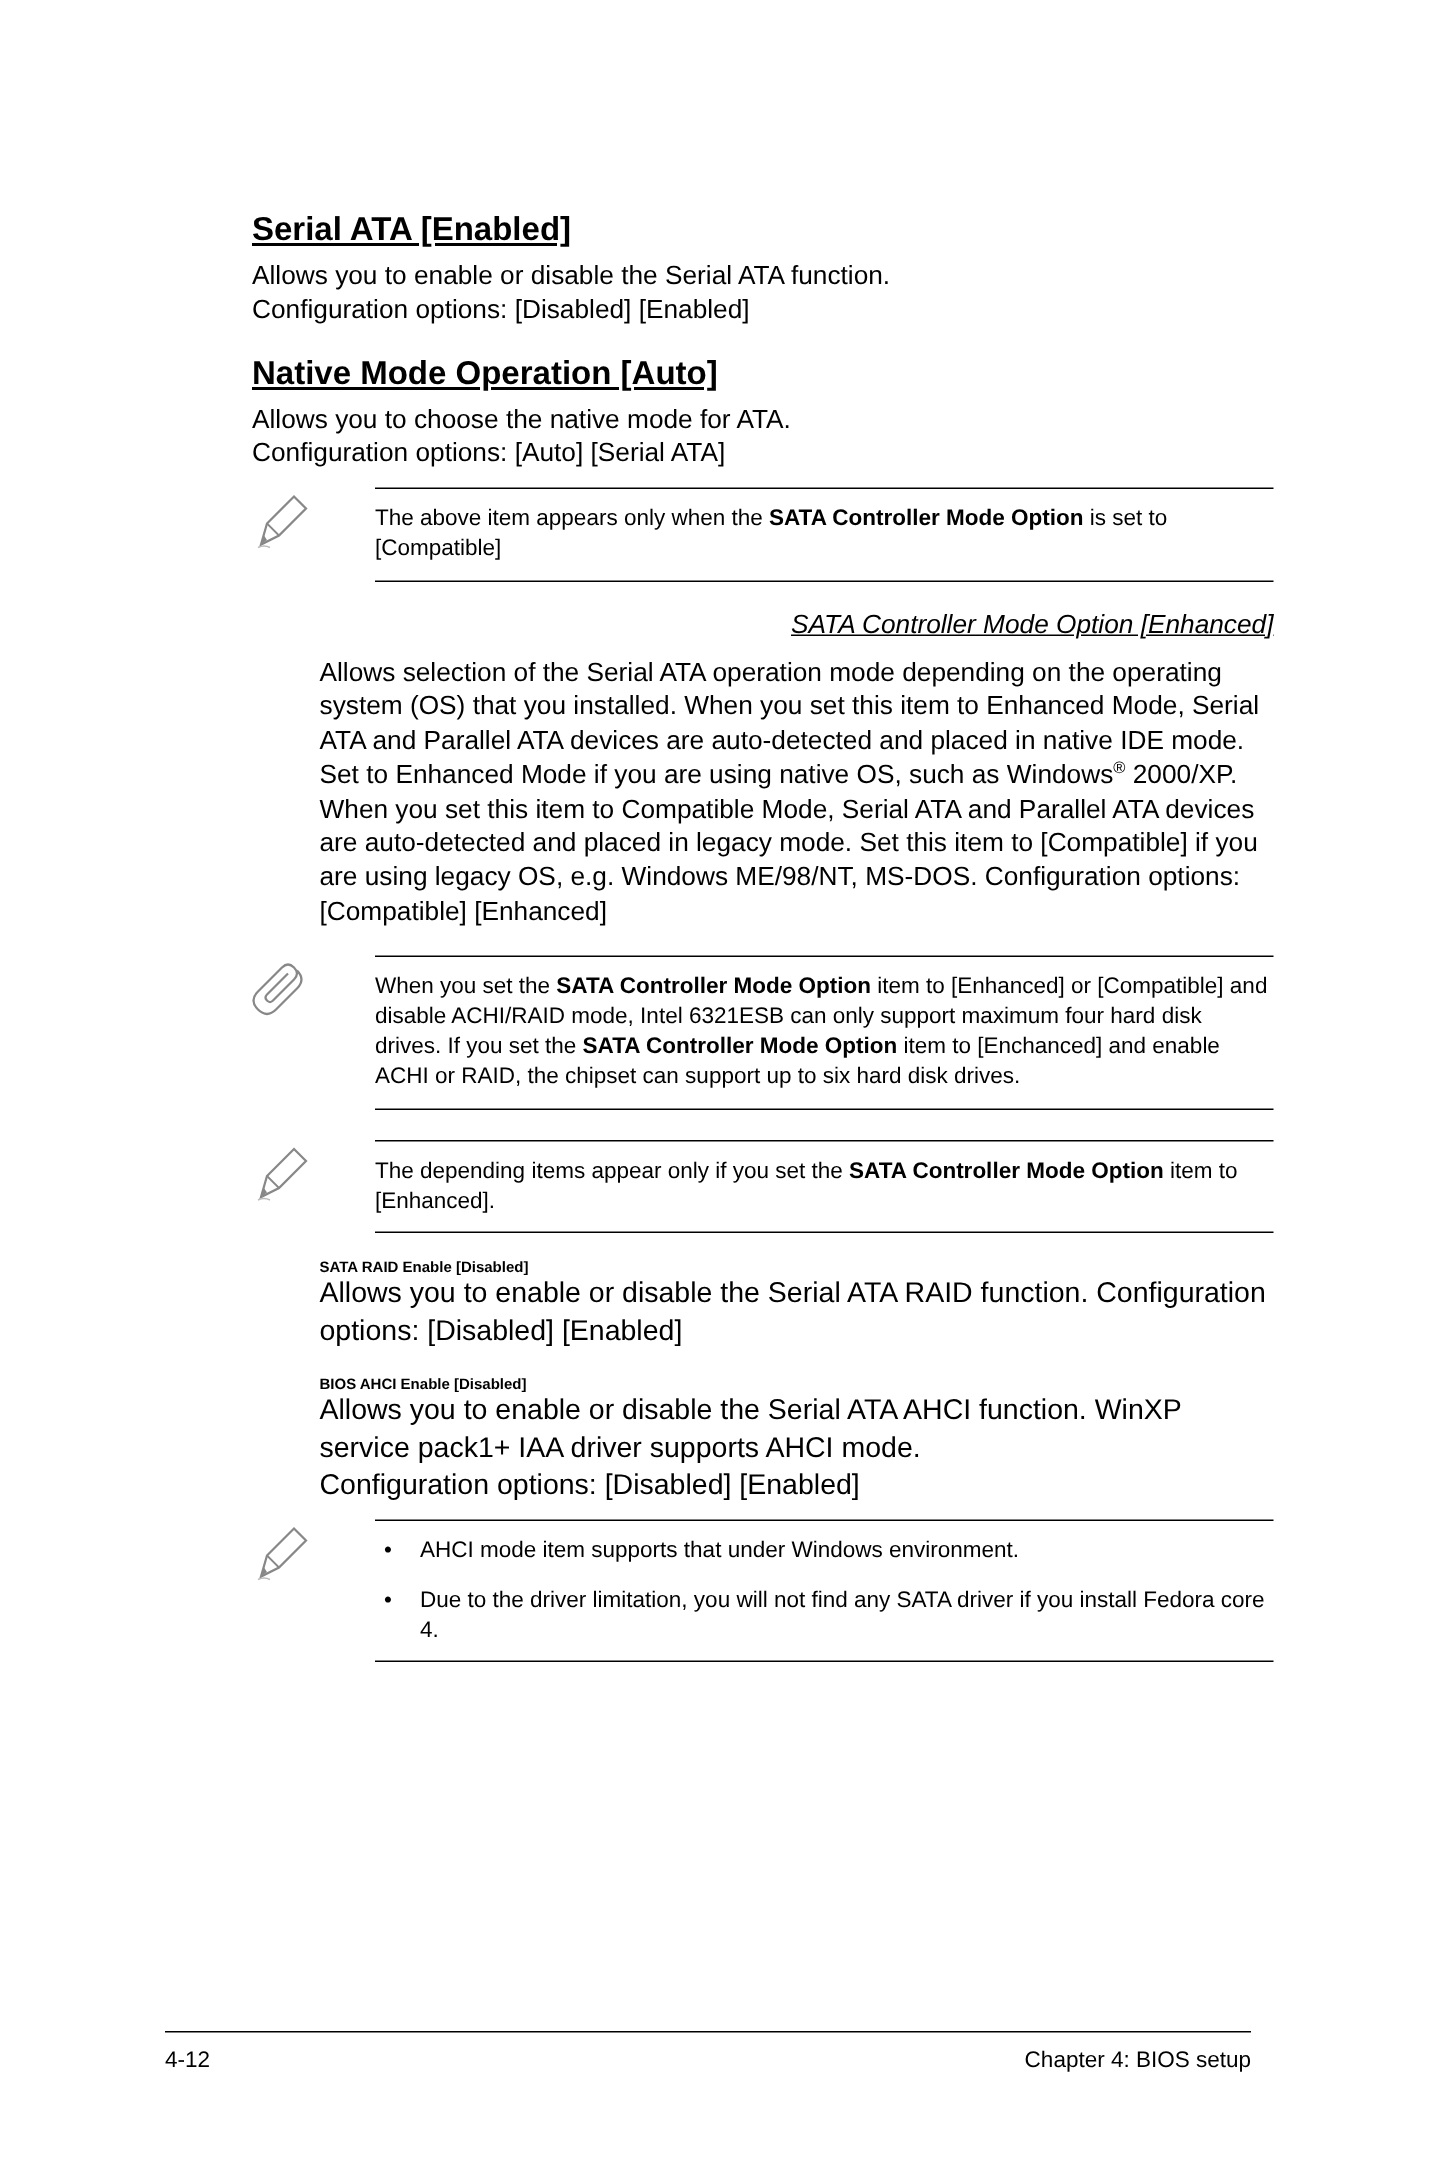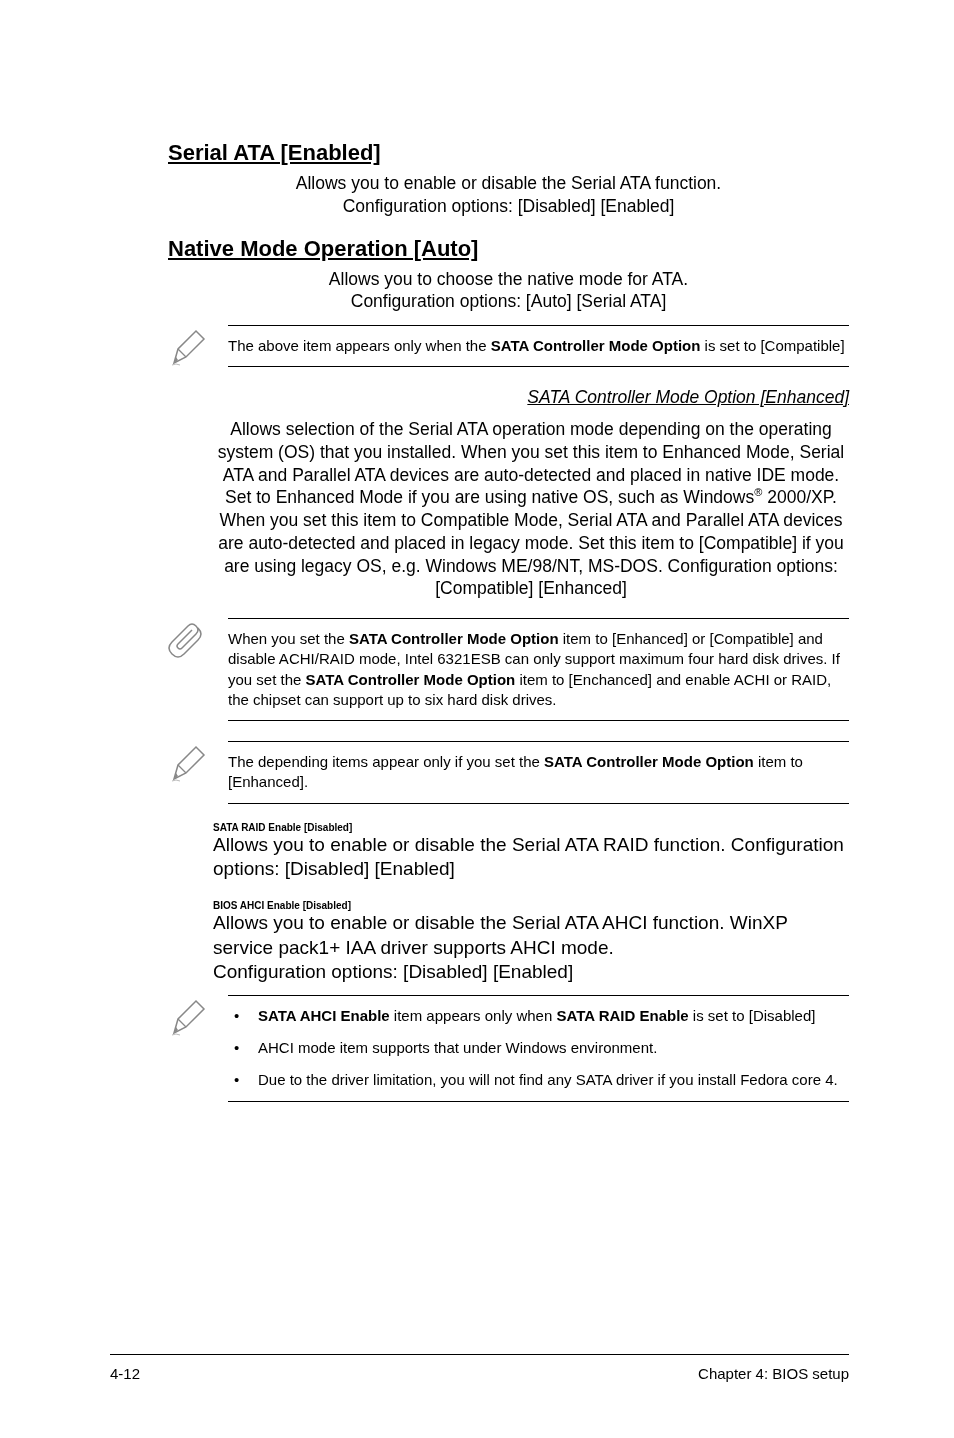--- a/index.html
+++ b/index.html
@@ -15,27 +15,27 @@
   h2 {
     font-size: 22px;
     font-weight: bold;
     margin-bottom: 6px;
     text-decoration: underline;
   }
   .body-text {
     font-size: 17.5px;
     line-height: 1.3;
     margin-bottom: 18px;
-    text-align: center;
   }
   .note-block {
     display: flex;
     align-items: flex-start;
     margin: 8px 0 18px 0;
     padding-left: 0;
+    gap: 22px;
   }
   .note-icon {
     width: 60px;
     flex-shrink: 0;
     padding-top: 2px;
   }
   .note-icon svg { display: block; }
   .note-content {
     flex: 1;
     border-top: 1px solid #000;
@@ -82,21 +82,21 @@
   .bold-inline { font-weight: bold; }
   sup {
     font-size: 11px;
     vertical-align: super;
     line-height: 0;
   }
   .footer {
     position: absolute;
     bottom: 56px;
     left: 110px;
-    right: 105px;
+    right: 120px;
     border-top: 1px solid #000;
     padding-top: 10px;
     font-size: 15px;
     display: flex;
     justify-content: space-between;
   }
 </style>
 </head>
 <body>
 
@@ -167,23 +167,20 @@
   <div class="note-icon">
     <svg width="42" height="42" viewBox="0 0 42 42">
       <path d="M6 36 L10 22 L28 4 L36 12 L18 30 Z" fill="none" stroke="#888" stroke-width="1.5"></path>
       <path d="M10 22 L18 30" stroke="#888" stroke-width="1.2"></path>
       <path d="M6 36 L10 33 L8 30 Z" fill="#888"></path>
       <path d="M4 38 Q8 36 12 38" fill="none" stroke="#bbb" stroke-width="1"></path>
     </svg>
   </div>
   <div class="note-content">
     <ul class="note-bullets">
-      <li>
-        <span class="bold-inline">SATA AHCI Enable</span><span> item appears only when </span><span class="bold-inline">SATA RAID Enable</span><span> is set to [Disabled]</span>
-      </li>
       <li>AHCI mode item supports that under Windows environment.</li>
       <li>Due to the driver limitation, you will not find any SATA driver if you install Fedora core 4.</li>
     </ul>
   </div>
 </div>
 
 <div class="footer">
   <span>4-12</span>
   <span>Chapter 4: BIOS setup</span>
 </div>

